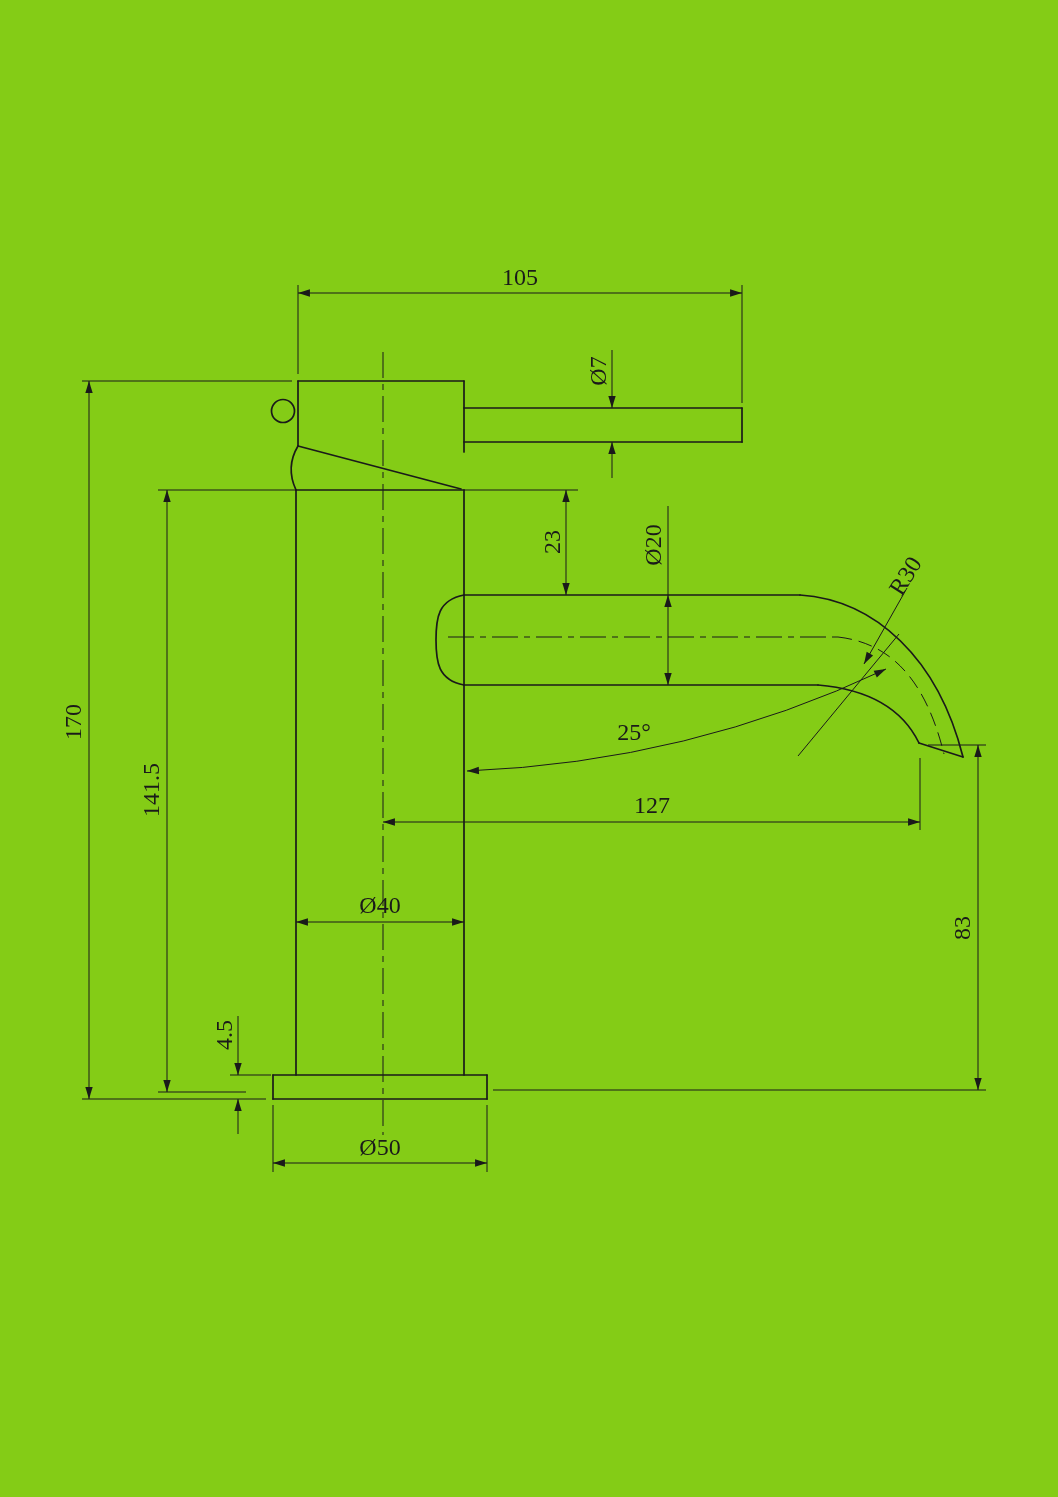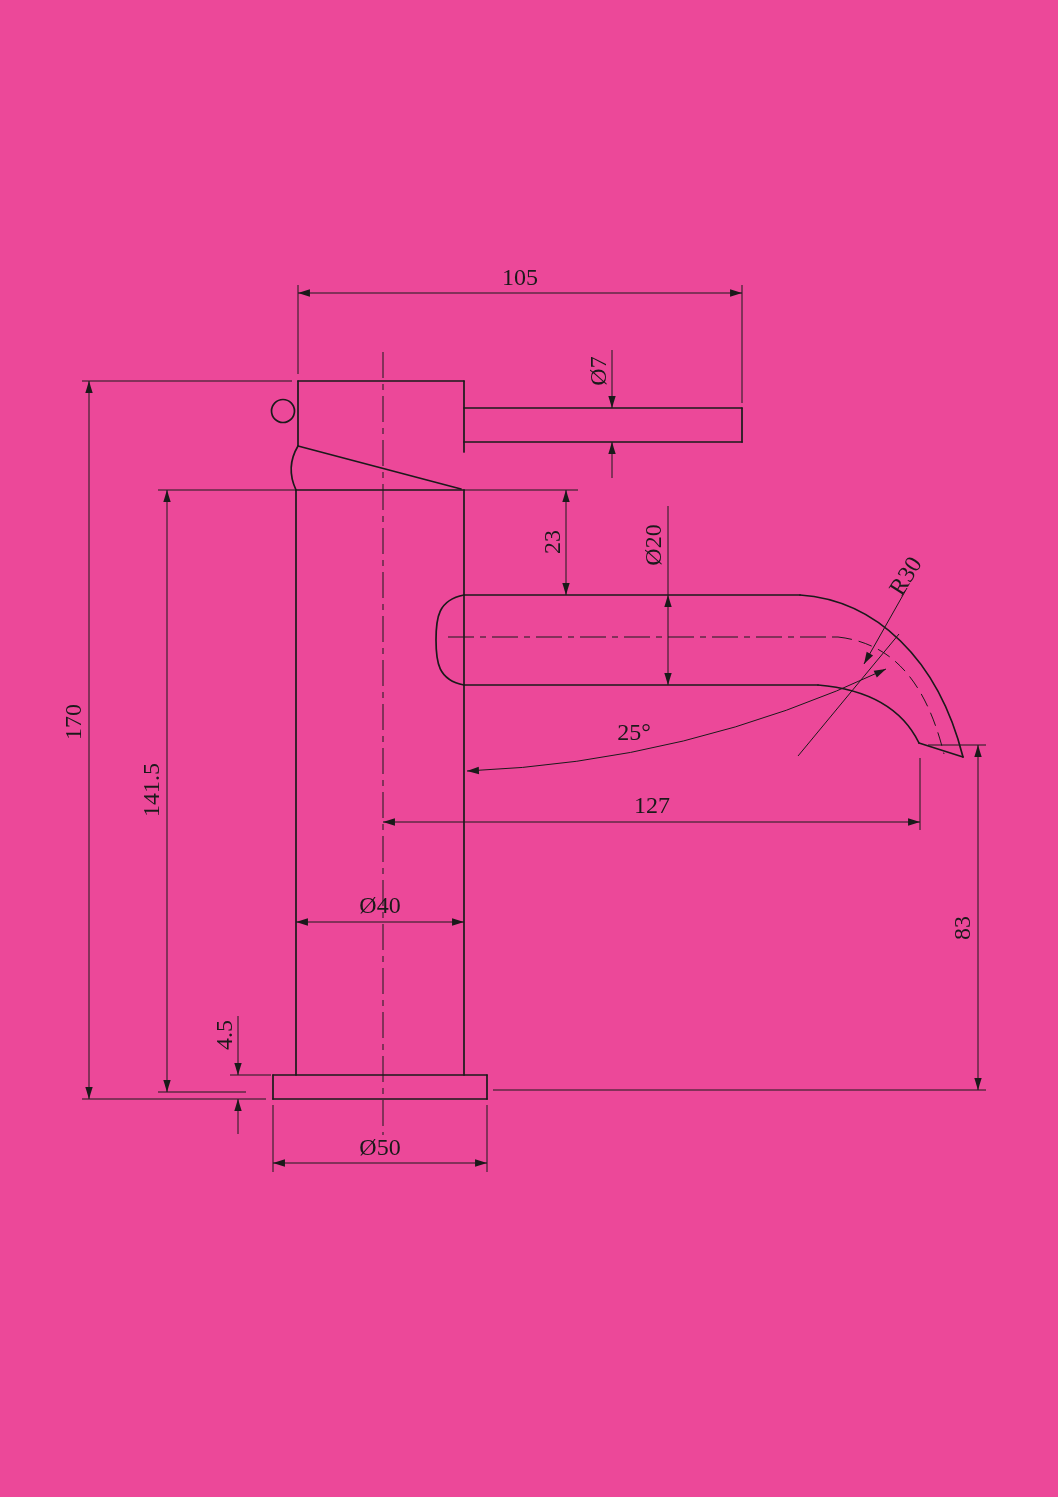--- a/index.html
+++ b/index.html
@@ -4,21 +4,21 @@
 <style>
   html, body {
     margin: 0;
     padding: 0;
     background: #ffffff;
   }
   .sheet {
     position: relative;
     width: 1058px;
     height: 1497px;
-    background: #ec4899;
+    background: #84cc16;
     overflow: hidden;
     font-family: "Liberation Serif", "DejaVu Serif", serif;
   }
   svg.drawing {
     position: absolute;
     left: 0;
     top: 0;
     width: 1058px;
     height: 1497px;
   }

